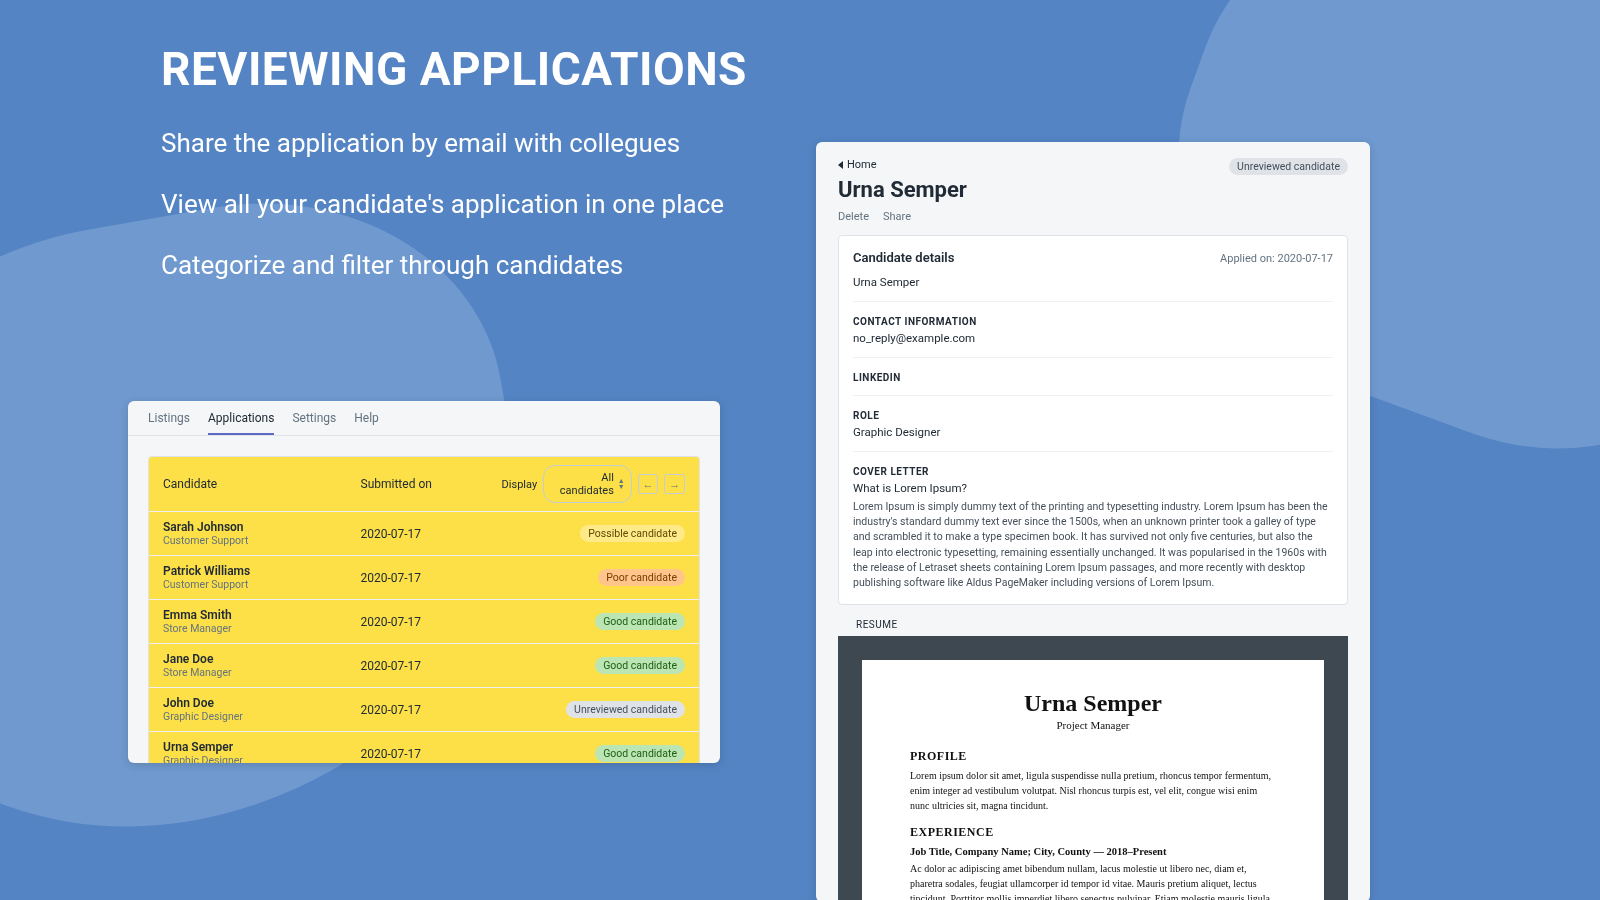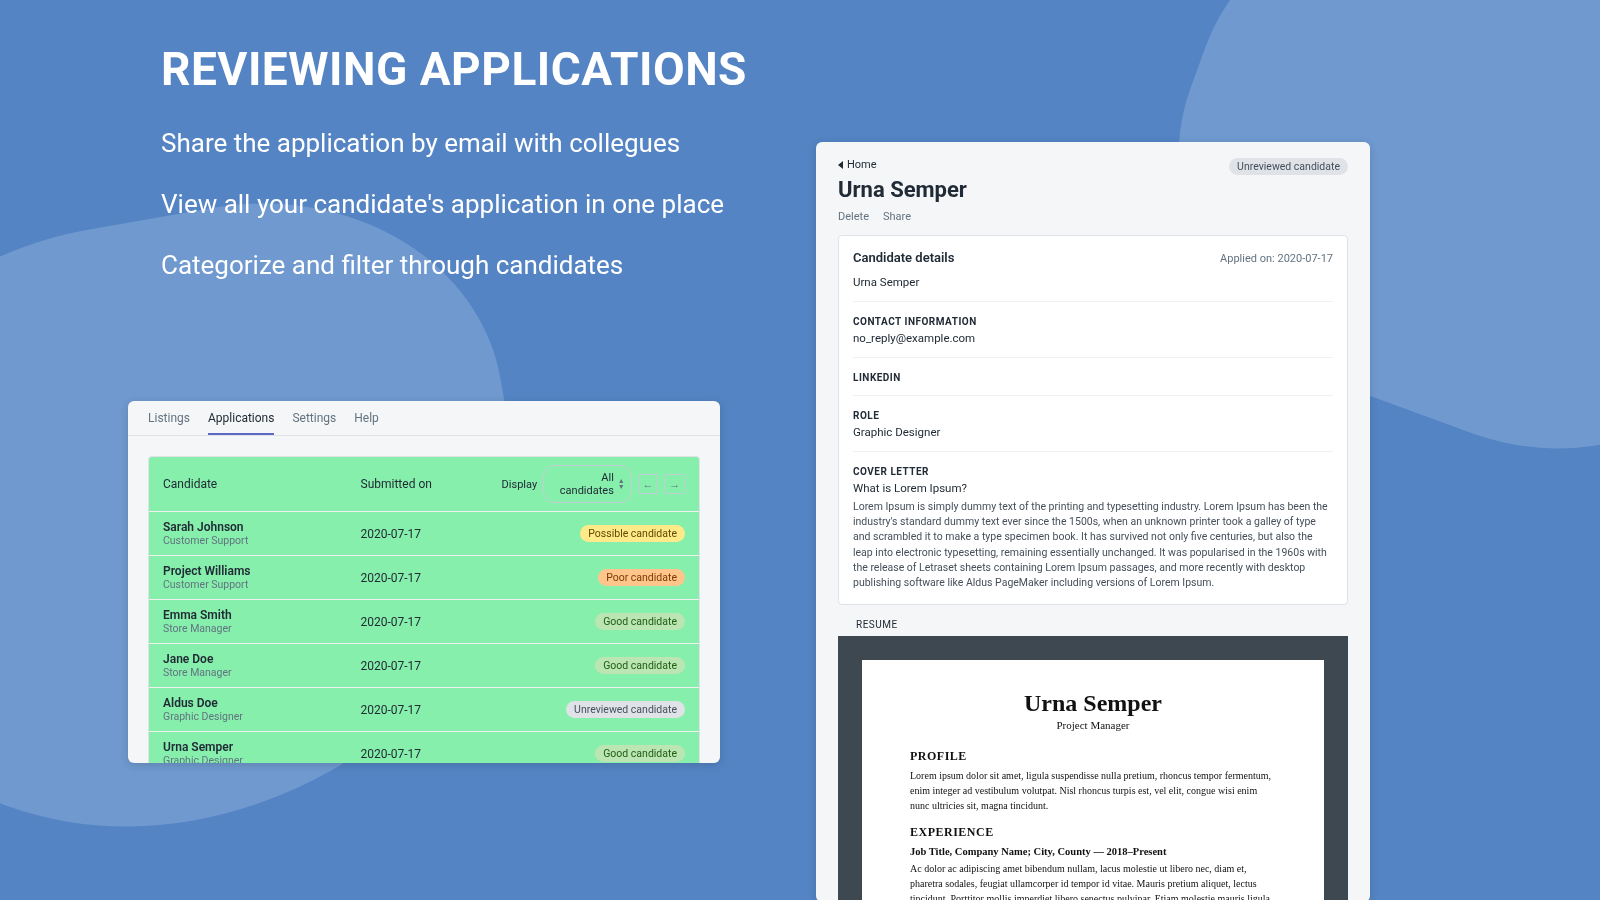--- a/index.html
+++ b/index.html
@@ -71,21 +71,21 @@
     gap: 18px;
     padding: 10px 20px 0 20px;
     border-bottom: 1px solid #dfe3e8;
   }
   .tab { padding-bottom: 8px; cursor: pointer; color: #637381; font-size:12px;}
   .tab.active {
     color: #212b36;
     border-bottom: 2px solid #5c6ac4;
   }
   .table-card {
-    background: #86efac;
+    background: #fde047;
     margin: 20px;
     border: 1px solid #dfe3e8;
     border-radius: 4px;
   }
   .table-head, .table-row {
     display: flex;
     align-items: center;
     padding: 8px 14px;
     border-bottom: 1px solid #f0f0f0;
   }
@@ -281,21 +281,21 @@
         <div class="table-row">
           <div class="col-candidate">
             <div class="cand-name">Sarah Johnson</div>
             <div class="cand-role">Customer Support</div>
           </div>
           <div class="col-submitted">2020-07-17</div>
           <div class="col-status"><span class="badge badge-yellow">Possible candidate</span></div>
         </div>
         <div class="table-row">
           <div class="col-candidate">
-            <div class="cand-name">Project Williams</div>
+            <div class="cand-name">Patrick Williams</div>
             <div class="cand-role">Customer Support</div>
           </div>
           <div class="col-submitted">2020-07-17</div>
           <div class="col-status"><span class="badge badge-orange">Poor candidate</span></div>
         </div>
         <div class="table-row">
           <div class="col-candidate">
             <div class="cand-name">Emma Smith</div>
             <div class="cand-role">Store Manager</div>
           </div>
@@ -305,21 +305,21 @@
         <div class="table-row">
           <div class="col-candidate">
             <div class="cand-name">Jane Doe</div>
             <div class="cand-role">Store Manager</div>
           </div>
           <div class="col-submitted">2020-07-17</div>
           <div class="col-status"><span class="badge badge-green">Good candidate</span></div>
         </div>
         <div class="table-row">
           <div class="col-candidate">
-            <div class="cand-name">Aldus Doe</div>
+            <div class="cand-name">John Doe</div>
             <div class="cand-role">Graphic Designer</div>
           </div>
           <div class="col-submitted">2020-07-17</div>
           <div class="col-status"><span class="badge badge-grey">Unreviewed candidate</span></div>
         </div>
         <div class="table-row">
           <div class="col-candidate">
             <div class="cand-name">Urna Semper</div>
             <div class="cand-role">Graphic Designer</div>
           </div>

